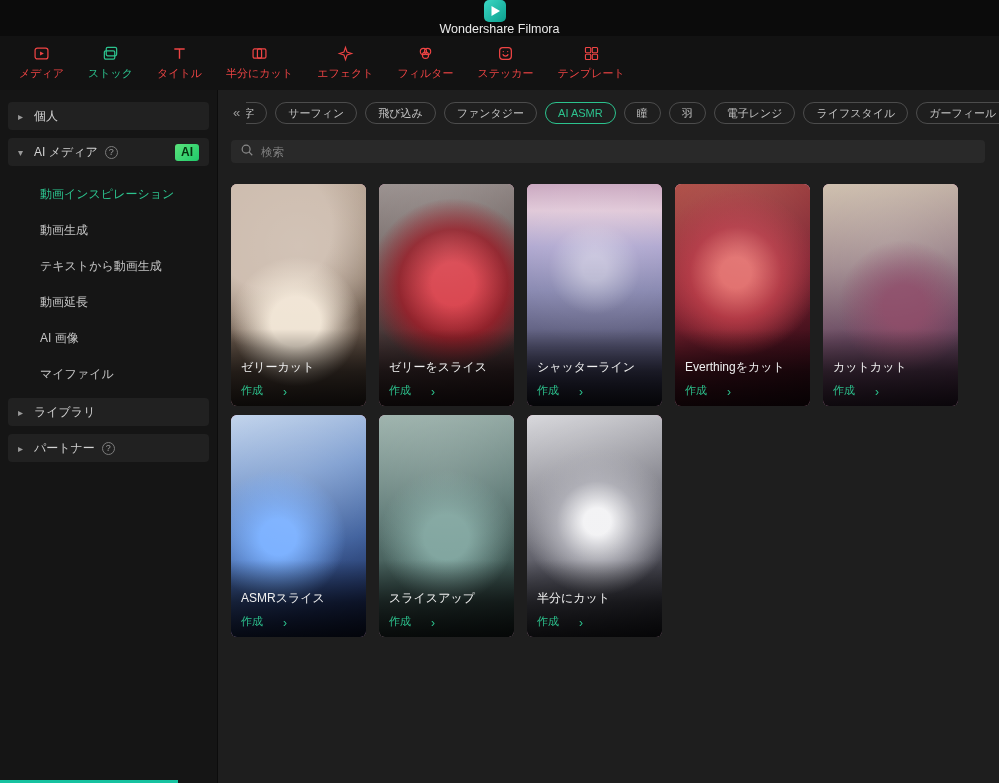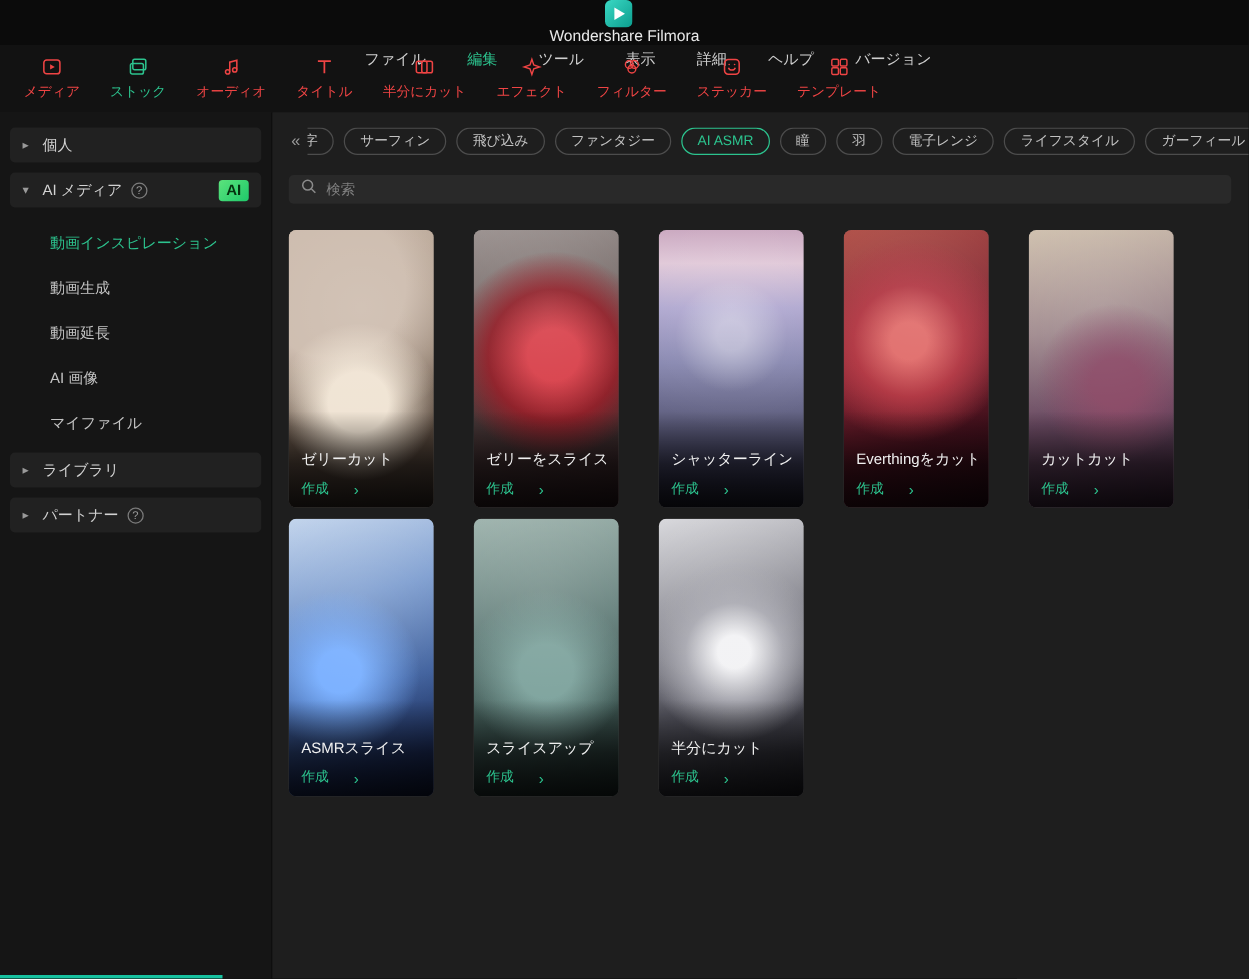--- a/index.html
+++ b/index.html
@@ -49,21 +49,21 @@
   .chips{flex:1;display:flex;overflow:hidden;white-space:nowrap;}
   .chip{height:22px;line-height:20px;padding:0 12px;border:1px solid #4c4c4c;border-radius:12px;font-size:11px;color:#c2c2c2;margin-right:8px;flex:none;background:transparent;}
   .chip.clipped{margin-left:-16px;}
   .chip.selected{border-color:var(--accent);color:var(--accent);}
 
   .searchbar{margin-top:16px;height:23px;background:#292929;border-radius:4px;display:flex;align-items:center;padding:0 9px;color:#8a8a8a;gap:7px;width:754px;}
   .searchbar input{flex:1;background:transparent;border:none;outline:none;color:#ddd;font-size:11.5px;font-family:inherit;}
   .searchbar input::placeholder{color:#818181;}
 
   .grid{margin-top:21px;display:grid;grid-template-columns:repeat(5,143px);gap:9px 5px;}
-  .card{width:116px;height:222px;border-radius:6px;overflow:hidden;position:relative;background:#404040;}
+  .card{width:135px;height:222px;border-radius:6px;overflow:hidden;position:relative;background:#f9a8d4;}
   .thumb{position:absolute;inset:0;}
   .thumb::after{content:"";position:absolute;inset:0;background:radial-gradient(circle at 50% 28%,rgba(255,255,255,.10),transparent 58%);}
   .card-info{position:absolute;left:0;right:0;bottom:0;padding:30px 10px 8px;background:linear-gradient(180deg,transparent,rgba(0,0,0,.55) 55%,rgba(0,0,0,.78));}
   .card-title{font-size:12px;color:#f0f0f0;margin-bottom:7px;white-space:nowrap;overflow:hidden;}
   .card-action{font-size:11px;color:var(--accent);display:flex;align-items:flex-end;gap:20px;}
   .card-action .chevron{font-size:12px;line-height:1;}
 
   .bottom-strip{position:absolute;left:0;bottom:0;width:178px;height:3px;background:#17c2a0;}
 </style>
 </head>
@@ -78,59 +78,40 @@
             <linearGradient id="lg" x1="0" y1="0" x2="1" y2="1">
           <stop offset="0" stop-color="#3bd8c4"></stop>
               <stop offset="1" stop-color="#0b9e8e"></stop>
         </linearGradient>
           </defs>
         <rect width="22" height="22" rx="5" fill="url(#lg)"></rect>
         <path d="M7.5 6l8.5 5-8.5 5z" fill="#fff"></path>
       </svg>
     </span>
     <span class="app-title">Wondershare Filmora</span>
-    <nav class="menus">
-      <span class="menu">ファイル</span>
-      <span class="menu accent">編集</span>
-      <span class="menu">ツール</span>
-      <span class="menu">表示</span>
-      <span class="menu">詳細</span>
-      <span class="menu">ヘルプ</span>
-      <span class="menu">バージョン</span>
-    </nav>
   </header>
 
   <div class="toolbar">
     <div class="tab">
       <span>
         <svg width="17" height="17" viewBox="0 0 18 18" stroke="currentColor" fill="none" stroke-width="1.3">
           <rect x="2.2" y="3.2" width="13.6" height="11.6" rx="2.4"></rect>
           <path d="M7.5 6.8l4 2.2-4 2.2z" fill="currentColor" stroke="none"></path>
         </svg>
       </span>
       <span class="tab-label">メディア</span>
     </div>
     <div class="tab active">
       <span>
         <svg width="17" height="17" viewBox="0 0 18 18" stroke="currentColor" fill="none" stroke-width="1.3">
           <rect x="4.5" y="2.6" width="11" height="8.8" rx="1.5"></rect>
           <rect x="2.5" y="6.2" width="11" height="8.8" rx="1.5"></rect>
         </svg>
       </span>
       <span class="tab-label">ストック</span>
-    </div>
-    <div class="tab">
-      <span>
-        <svg width="17" height="17" viewBox="0 0 18 18" stroke="currentColor" fill="none" stroke-width="1.3">
-          <path d="M7.2 13.2V5l6-1.6v8"></path>
-          <circle cx="5.4" cy="13.3" r="1.8"></circle>
-            <circle cx="11.4" cy="11.6" r="1.8"></circle>
-        </svg>
-      </span>
-      <span class="tab-label">オーディオ</span>
     </div>
     <div class="tab">
       <span>
         <svg width="17" height="17" viewBox="0 0 18 18" stroke="currentColor" fill="none" stroke-width="1.5">
           <path d="M3.5 4.2h11M9 4.2v10.3"></path>
         </svg>
       </span>
       <span class="tab-label">タイトル</span>
     </div>
     <div class="tab">
@@ -193,20 +174,21 @@
       </div>
       <div class="side-header">
         <span class="caret">▾</span>
         <span>AI メディア</span>
         <span class="help-badge">?</span>
         <span class="ai-badge">AI</span>
       </div>
       <div class="side-items">
         <div class="side-item active">動画インスピレーション</div>
         <div class="side-item">動画生成</div>
+        <div class="side-item">テキストから動画生成</div>
         <div class="side-item">動画延長</div>
         <div class="side-item">AI 画像</div>
         <div class="side-item">マイファイル</div>
       </div>
       <div class="side-header">
         <span class="caret">▸</span>
         <span>ライブラリ</span>
       </div>
       <div class="side-header">
         <span class="caret">▸</span>

